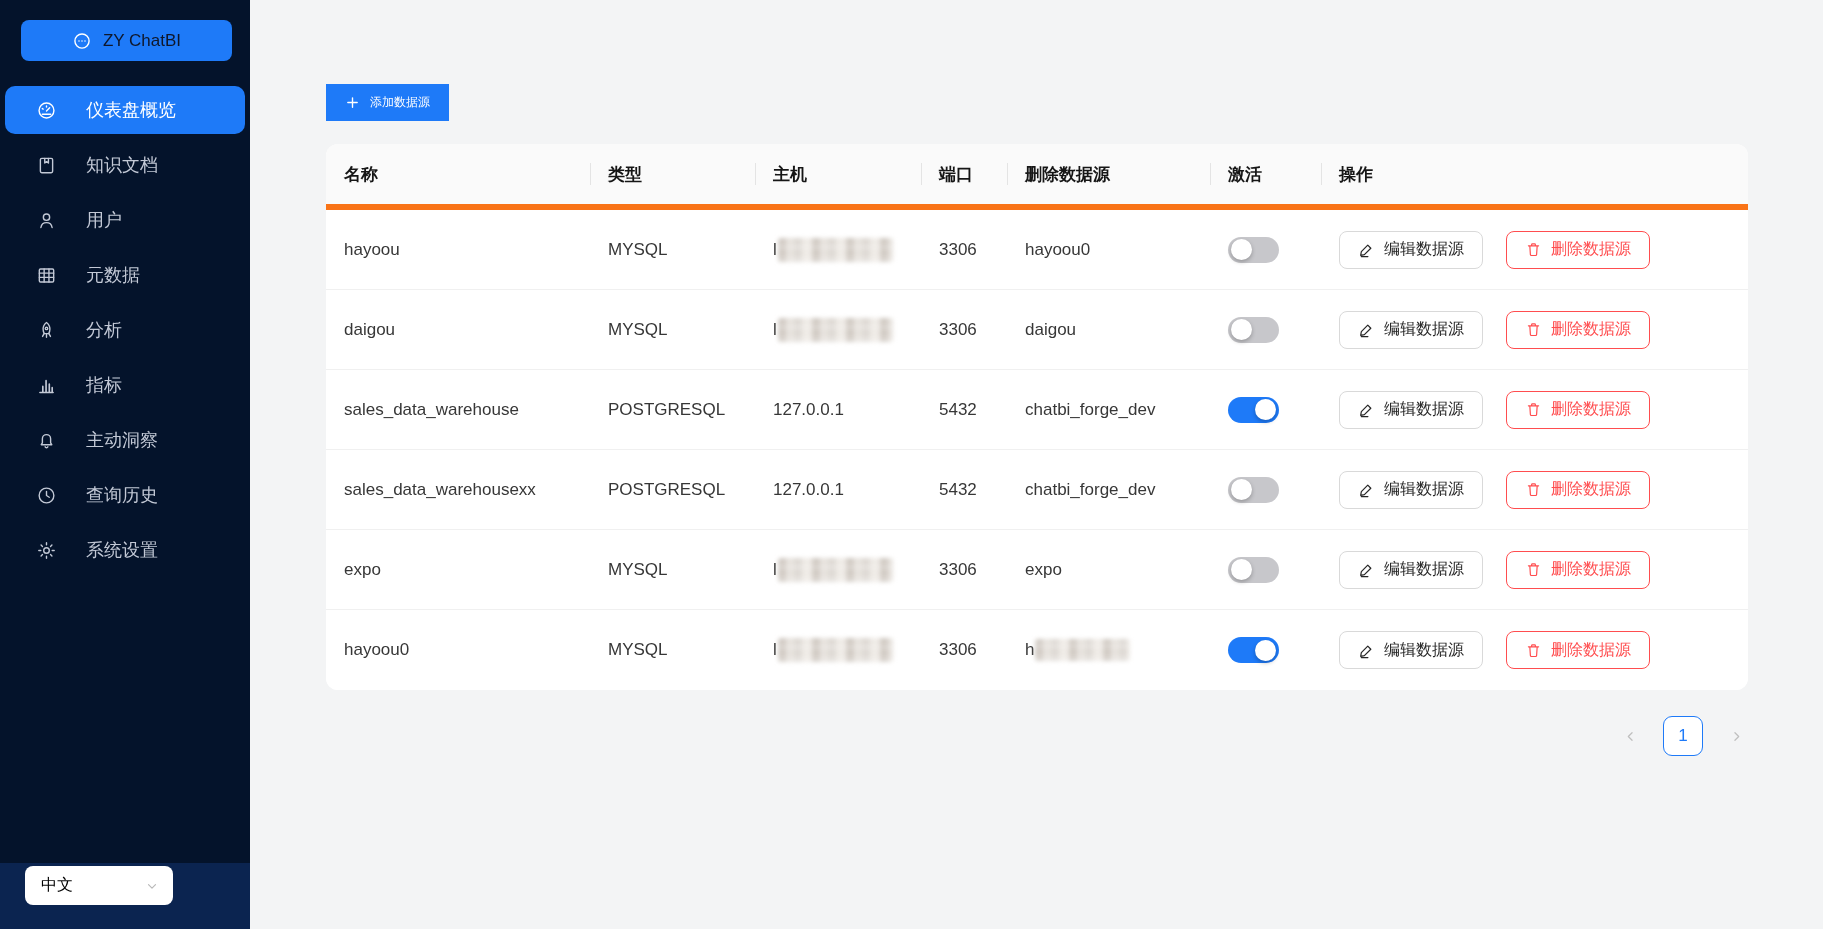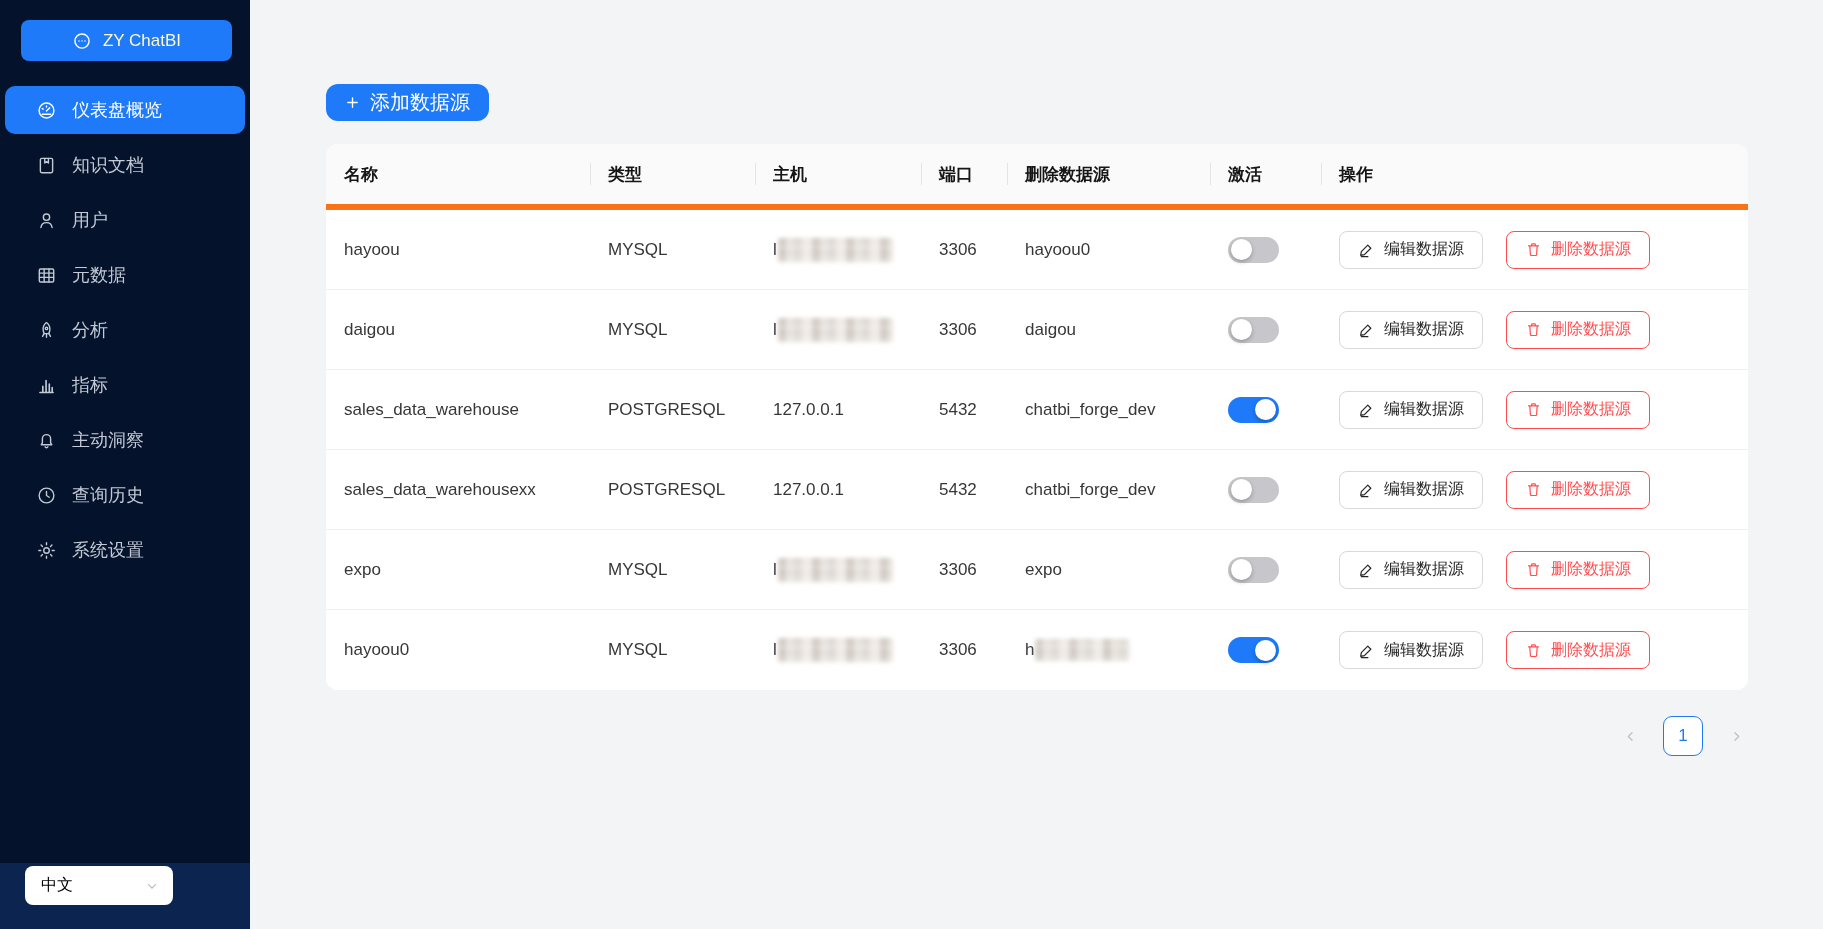--- a/index.html
+++ b/index.html
@@ -3,43 +3,43 @@
 <meta charset="utf-8">
 <style>
   * { box-sizing: border-box; margin: 0; padding: 0; }
   html,body { width:1823px; height:929px; overflow:hidden; }
   body { font-family:"Liberation Sans","DejaVu Sans",sans-serif; background:#f3f4f5; }
   .app { display:flex; width:1823px; height:929px; }
 
   
   .sidebar { position:relative; width:250px; height:929px; background:#04132b; flex:0 0 250px; }
   .brand { display:flex; align-items:center; justify-content:center; gap:10px;
-           width:211px; height:41px; margin:20px 0 0 21px; background:#1e7af8; color:#fef9c3;
+           width:211px; height:41px; margin:20px 0 0 21px; background:#1e7af8; color:#0f172a;
            border:none; border-radius:8px; font-size:17px; cursor:pointer;
            font-family:inherit; }
   .nav { margin-top:25px; }
-  .nav-item { display:flex; align-items:center; gap:15px; height:48px; margin:0 5px 7px 5px;
+  .nav-item { display:flex; align-items:center; gap:29px; height:48px; margin:0 5px 7px 5px;
               padding-left:31px; color:#c3c9d6; font-size:18px; border-radius:10px; cursor:pointer; }
   .nav-item.active { background:#1e7af8; color:#fff; }
   .nicon { display:inline-flex; width:21px; height:21px; align-items:center; justify-content:center; }
   .nicon svg { width:21px; height:21px; stroke:currentColor; fill:none; stroke-width:1.6;
                stroke-linecap:round; stroke-linejoin:round; }
   .brand svg { width:20px; height:20px; stroke:#fff; fill:none; stroke-width:1.7; stroke-linecap:round; }
 
   .sidebar-footer { position:absolute; left:0; bottom:0; width:250px; height:66px; background:#0b2450; }
   .lang-select { position:absolute; left:25px; top:3px; width:148px; height:39px; background:#fff;
                  border-radius:8px; display:flex; align-items:center; justify-content:space-between;
                  padding:0 14px 0 16px; font-size:16px; color:#000000; cursor:pointer; }
   .lang-select svg { width:14px; height:14px; stroke:#b9b9b9; fill:none; stroke-width:2; stroke-linecap:round; stroke-linejoin:round; }
 
   
   .main { flex:1; padding:57px 0 0 76px; }
   .page-title { font-size:30px; font-weight:700; color:#1c1c1c; letter-spacing:1px; }
   .add-btn { display:flex; align-items:center; gap:10px; margin-top:27px; height:37px; padding:0 19px;
-             background:#1e7af8; color:#fff; border:none; border-radius:12px; font-size:20px;
+             background:#1e7af8; color:#fff; border:none; border-radius:0; font-size:12px;
              cursor:pointer; font-family:inherit; }
   .add-btn svg { width:15px; height:15px; stroke:#fff; stroke-width:2.2; stroke-linecap:round; }
 
   
   .table { width:1422px; margin-top:23px; background:#fff; border-radius:12px; overflow:hidden; }
   .thead { display:flex; height:66px; background:#fafafa; border-bottom:6px solid #f97316; }
   .th { position:relative; display:flex; align-items:center; padding-left:18px;
         font-size:17px; font-weight:700; color:#161616; }
   .th:not(:first-child)::before { content:""; position:absolute; left:0; top:50%; transform:translateY(-50%);
         width:1px; height:22px; background:#e4e4e4; }

